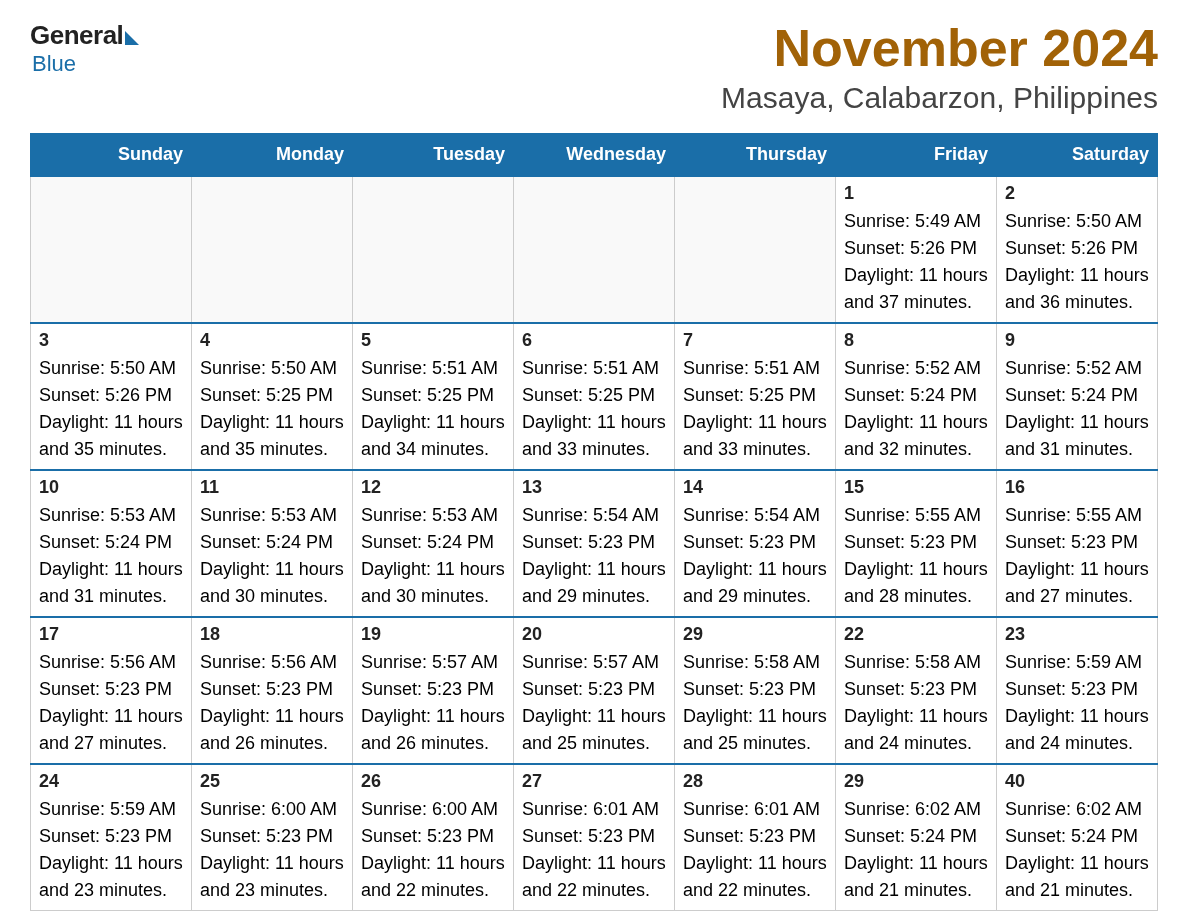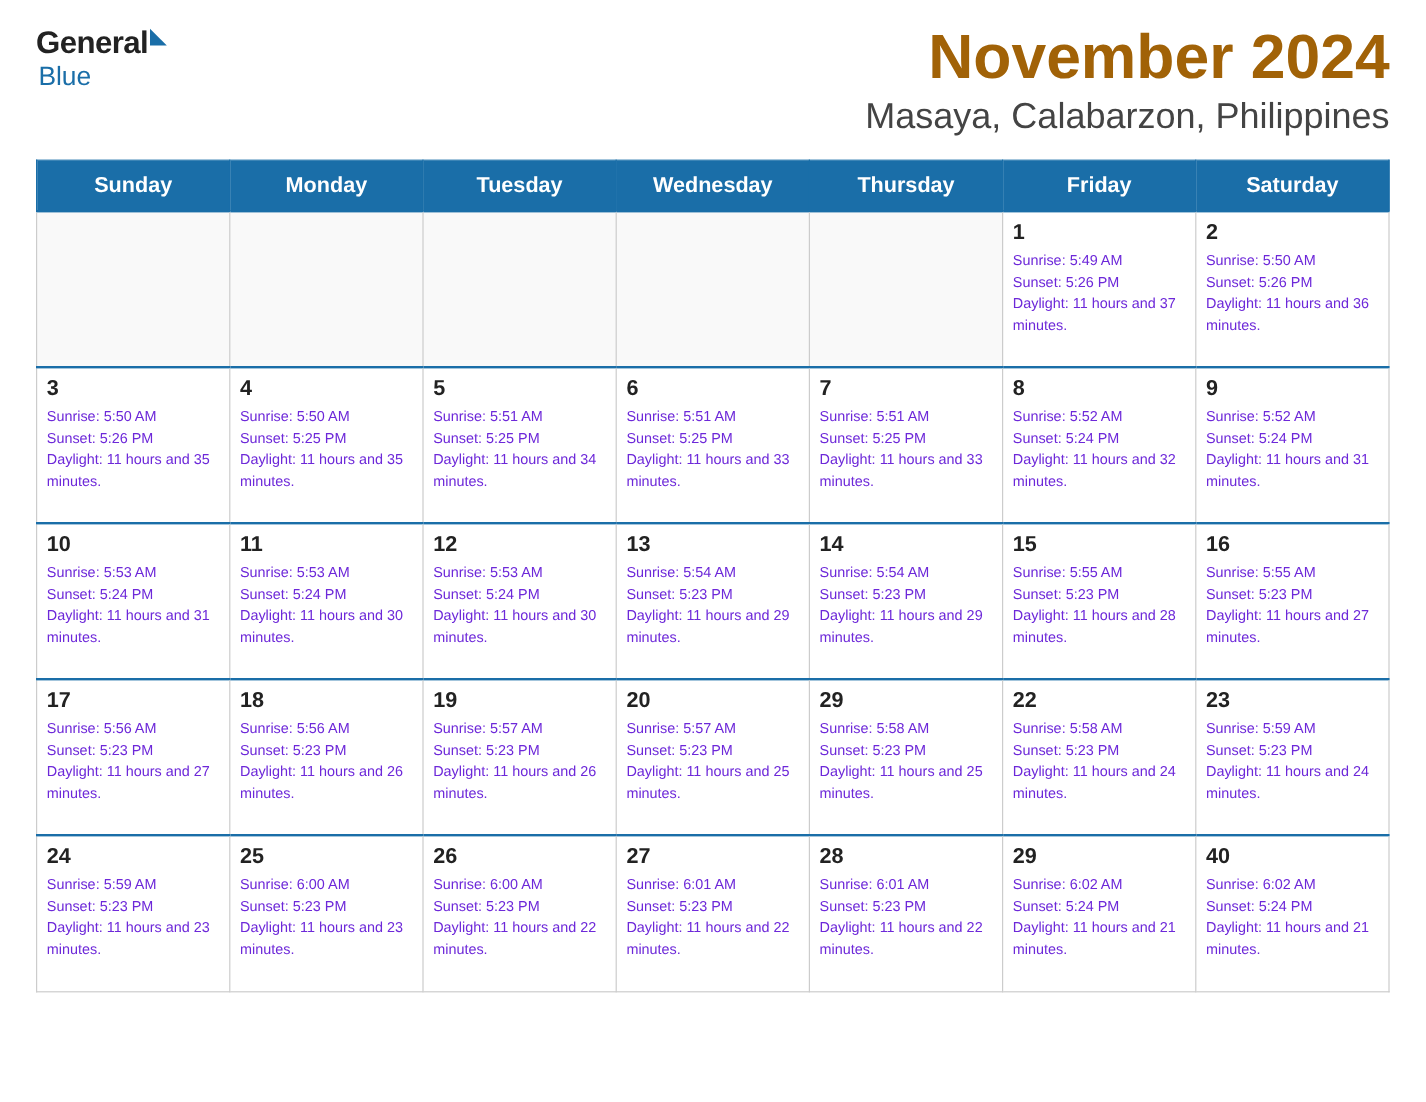--- a/index.html
+++ b/index.html
@@ -16,21 +16,21 @@
       justify-content: space-between;
       margin-bottom: 18px;
     }
     .logo {
       display: flex;
       flex-direction: column;
       align-items: flex-start;
     }
     .logo-top {
       display: flex;
-      align-items: flex-start;
+      align-items: center;
     }
     .logo-general {
       font-size: 26px;
       font-weight: bold;
       color: #222;
       letter-spacing: -0.5px;
     }
     .logo-triangle {
       width: 0;
       height: 0;
@@ -64,21 +64,21 @@
       width: 100%;
       border-collapse: collapse;
       table-layout: fixed;
     }
     .calendar th {
       background-color: #1a6ea8;
       color: #fff;
       font-size: 18px;
       font-weight: bold;
       padding: 10px 8px;
-      text-align: center;
+      text-align: right;
       border: 1px solid #1a6ea8;
     }
     .calendar td {
       vertical-align: top;
       border: 1px solid #ccc;
       border-top: 2px solid #1a6ea8;
       padding: 6px 8px;
       min-height: 110px;
       font-size: 13px;
       color: #222;
@@ -88,22 +88,22 @@
       height: 130px;
     }
     .day-num {
       font-size: 18px;
       font-weight: bold;
       color: #222;
       display: block;
       margin-bottom: 4px;
     }
     .day-info {
-      font-size: 12px;
-      color: #6d28d9;
+      font-size: 18px;
+      color: #000000;
       line-height: 1.5;
     }
     .empty-cell {
       border-top: 2px solid #1a6ea8;
       background: #f9f9f9;
     }
   </style>
 </head>
 <body>
 

